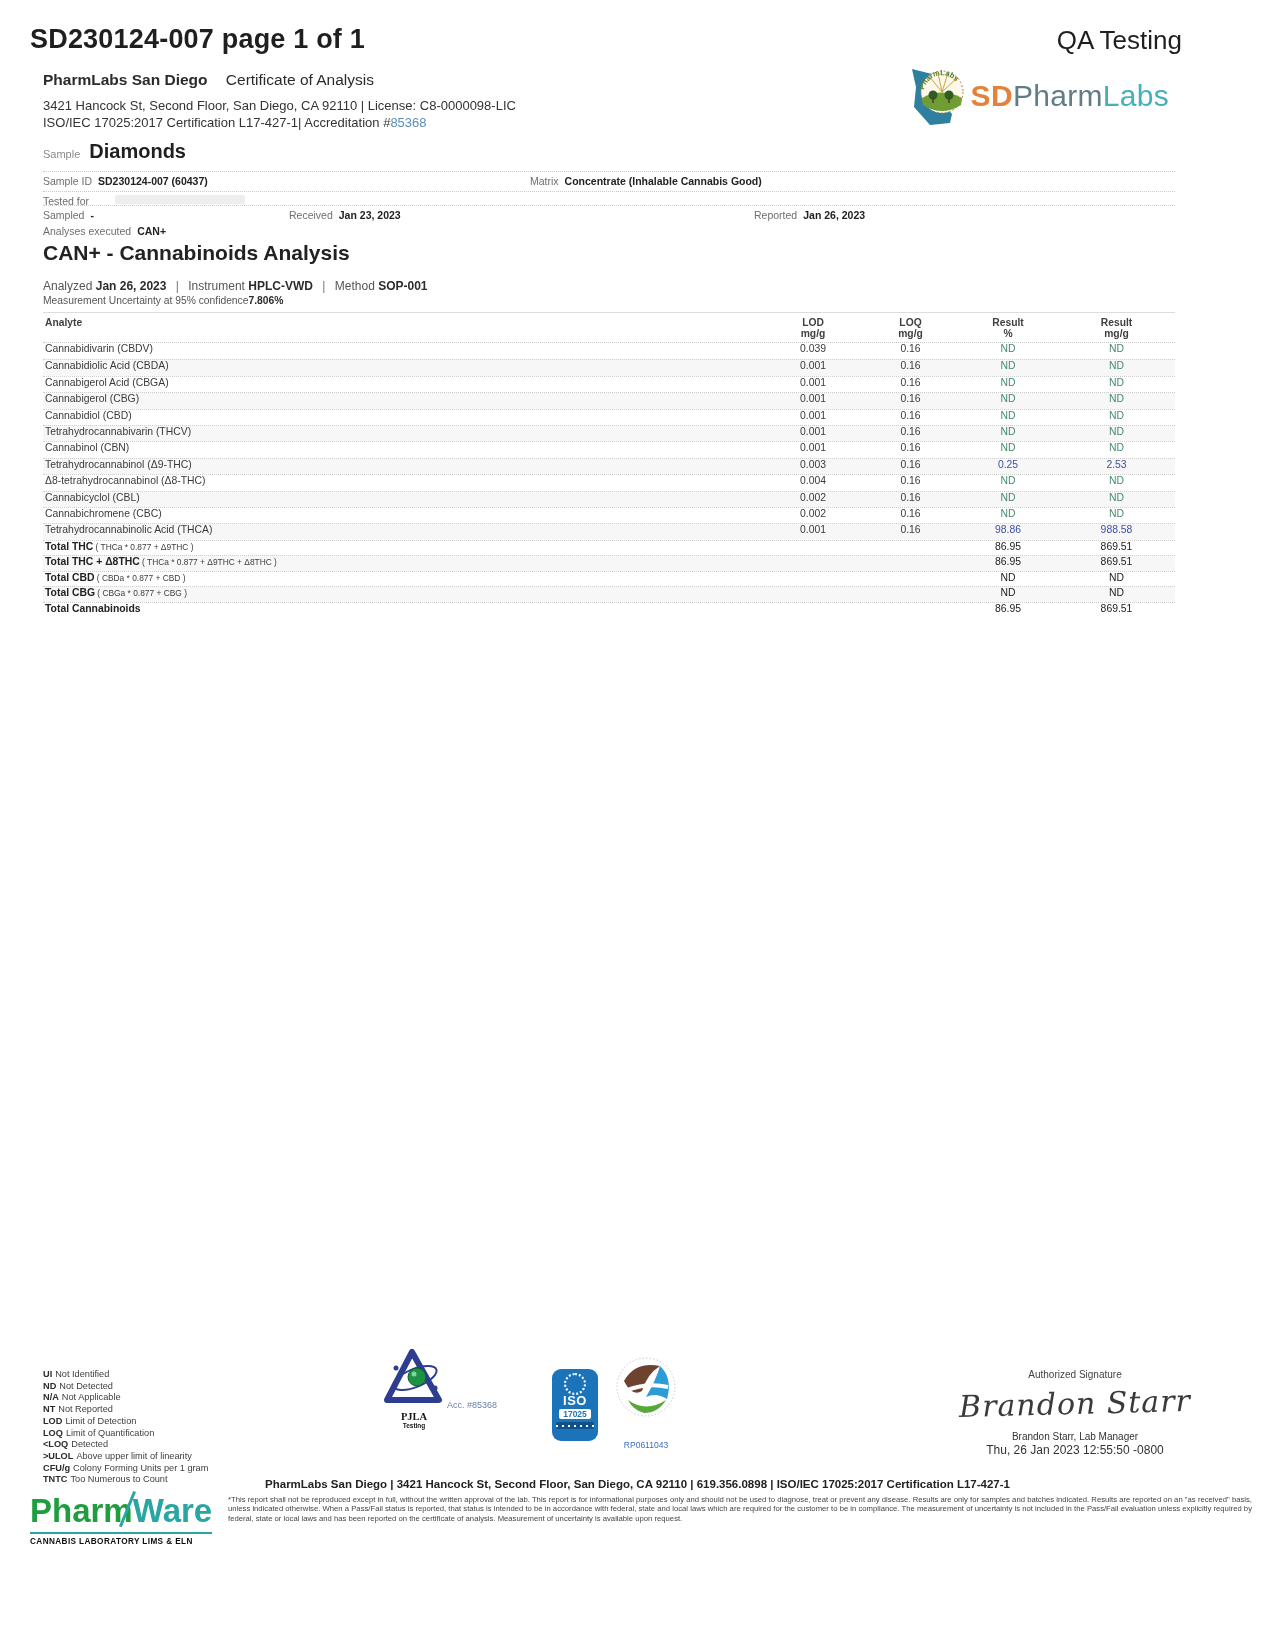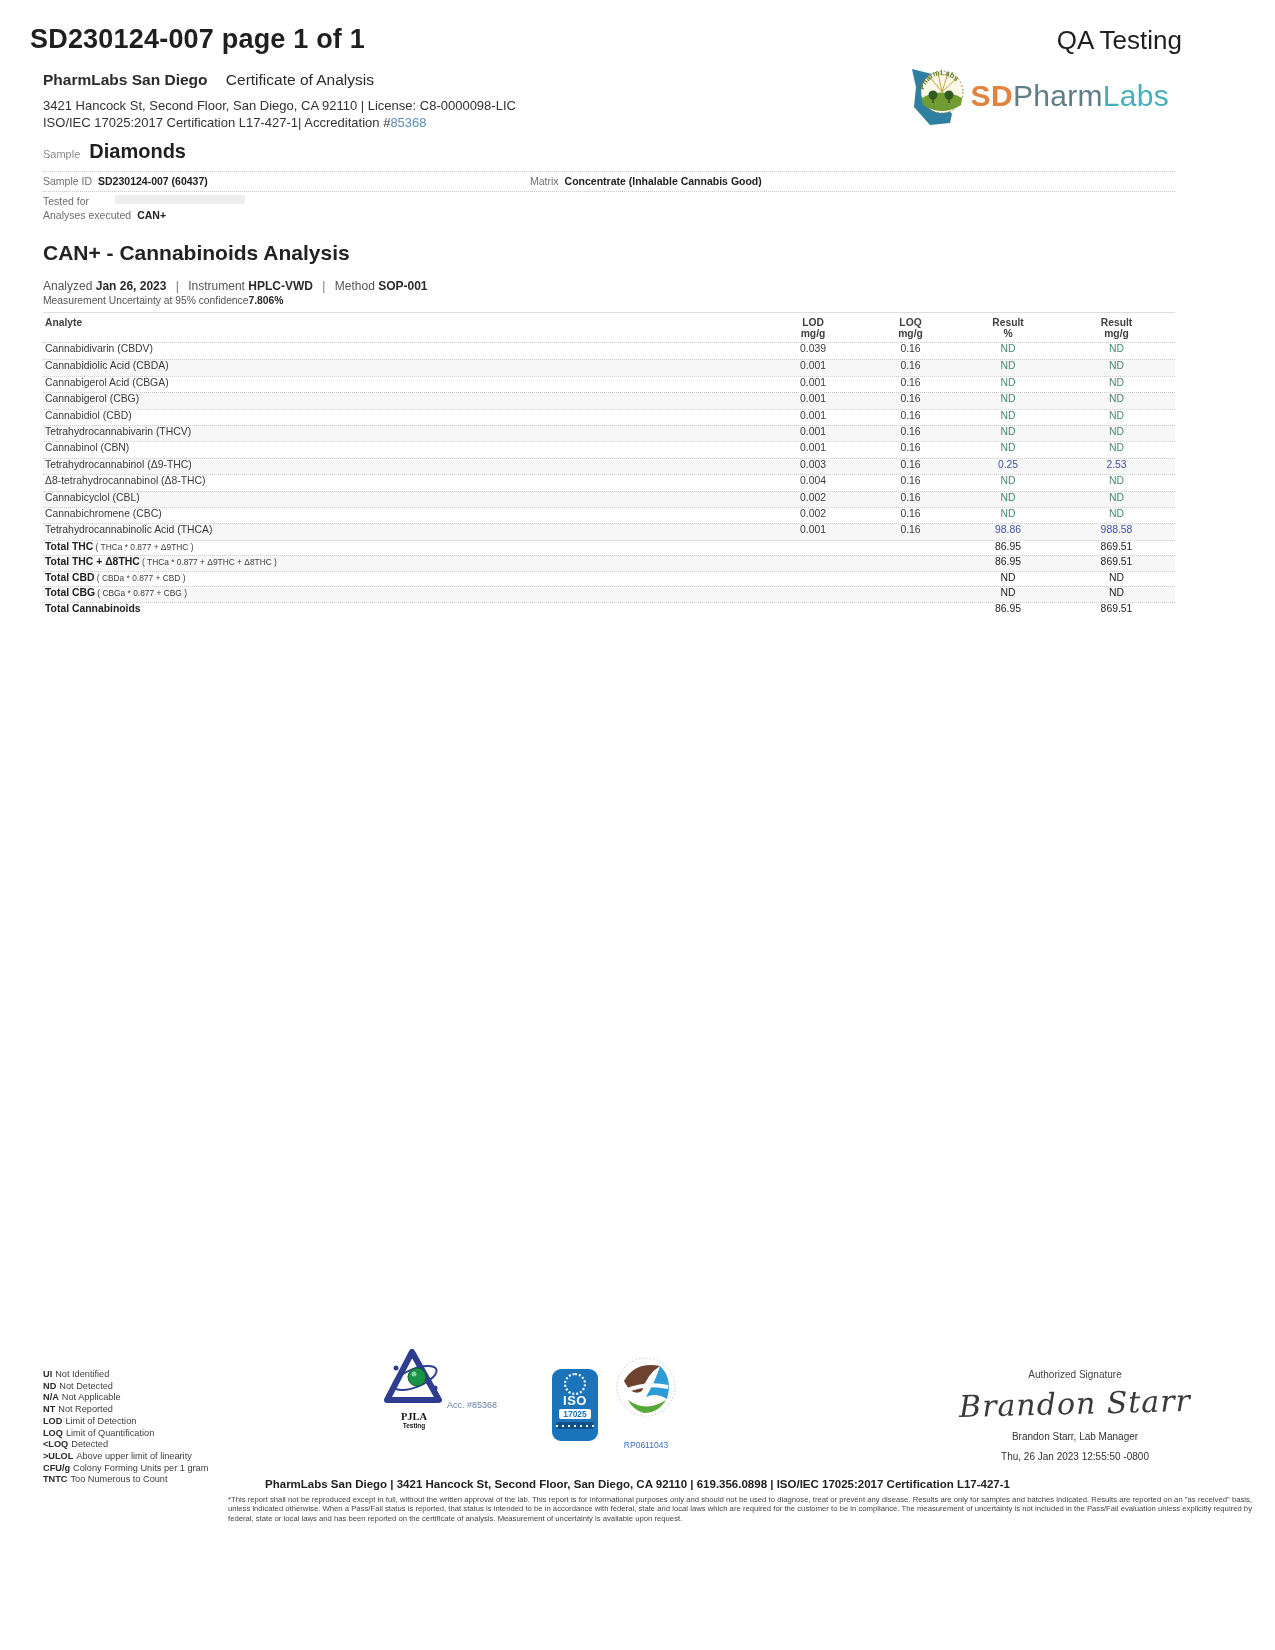--- a/index.html
+++ b/index.html
@@ -78,21 +78,21 @@
               background-image:repeating-linear-gradient(90deg,#fff 0 2px,transparent 2px 6px); background-size:100% 2px; background-position:center; background-repeat:no-repeat; }
 
   .round-badge { position:absolute; left:615px; top:1356px; }
   .rp-num { position:absolute; left:600px; top:1440px; width:92px; text-align:center; font-size:8.5px; color:#3b6fc4; }
 
   
   .sig-block { position:absolute; left:930px; top:1369px; width:290px; text-align:center; }
   .sig-label { font-size:10px; color:#444; }
   .sig-script { font-family:"DejaVu Serif", serif; font-style:italic; font-size:30px; color:#3a3a3a; margin-top:6px; transform:rotate(-1.5deg); letter-spacing:1px; white-space:nowrap; }
   .sig-name { font-size:10px; color:#333; margin-top:10px; }
-  .sig-date { font-size:10px; color:#333; margin-top:9px; }
+  .sig-date { font-size:12px; color:#333; margin-top:1px; }
 
   
   .footer-line { position:absolute; left:0; top:1478px; width:100%; text-align:center; font-size:11.5px; font-weight:bold; color:#222; }
   .disclaimer { position:absolute; left:228px; top:1495px; width:1024px; font-size:7.7px; line-height:9.3px; color:#444; text-align:justify; }
 
   .pharmware { position:absolute; left:30px; top:1492px; }
   .pw-mark { position:relative; display:inline-block; font-size:33px; font-weight:bold; border-bottom:2px solid #2aa6a2; padding-bottom:2px; }
   .pw-pharm { color:#1f9d3f; }
   .pw-ware  { color:#2aa6a2; }
   .pw-slash { position:absolute; left:96px; top:-2px; width:2.5px; height:38px; background:#2aa6a2; transform:rotate(22deg); }
@@ -145,20 +145,25 @@
 
   <div class="info-table">
     <div class="info-row ir1">
       <span class="lbl">Sample ID</span><span class="val">SD230124-007 (60437)</span>
       <span class="pos" style="left:487px;"><span class="lbl">Matrix</span><span class="val">Concentrate (Inhalable Cannabis Good)</span></span>
     </div>
     <div class="info-row ir2">
       <span class="lbl">Tested for</span>
       <span class="redacted"></span>
     </div>
+    <div class="info-row ir3">
+      <span class="lbl">Sampled</span><span class="val">-</span>
+      <span class="pos" style="left:246px;"><span class="lbl">Received</span><span class="val">Jan 23, 2023</span></span>
+      <span class="pos" style="left:711px;"><span class="lbl">Reported</span><span class="val">Jan 26, 2023</span></span>
+    </div>
     <div class="info-row ir4">
       <span class="lbl">Analyses executed</span><span class="val">CAN+</span>
     </div>
   </div>
 
   <div class="section-title">CAN+ - Cannabinoids Analysis</div>
 
   <div class="meta-line">
     <span>Analyzed</span>
     <b>Jan 26, 2023</b>
@@ -364,14 +369,21 @@
   <div class="sig-block">
     <div class="sig-label">Authorized Signature</div>
     <div class="sig-script">Brandon Starr</div>
     <div class="sig-name">Brandon Starr, Lab Manager</div>
     <div class="sig-date">Thu, 26 Jan 2023 12:55:50 -0800</div>
   </div>
 
   <div class="footer-line">PharmLabs San Diego | 3421 Hancock St, Second Floor, San Diego, CA 92110 | 619.356.0898 | ISO/IEC 17025:2017 Certification L17-427-1</div>
   <div class="disclaimer">*This report shall not be reproduced except in full, without the written approval of the lab. This report is for informational purposes only and should not be used to diagnose, treat or prevent any disease. Results are only for samples and batches indicated. Results are reported on an "as received" basis, unless indicated otherwise. When a Pass/Fail status is reported, that status is intended to be in accordance with federal, state and local laws which are required for the customer to be in compliance. The measurement of uncertainty is not included in the Pass/Fail evaluation unless explicitly required by federal, state or local laws and has been reported on the certificate of analysis. Measurement of uncertainty is available upon request.</div>
 
+  <div class="pharmware">
+    <div class="pw-mark">
+      <span class="pw-pharm">Pharm</span><span class="pw-ware">Ware</span>
+      <span class="pw-slash"></span>
+    </div>
+    <div class="pw-sub">CANNABIS LABORATORY LIMS &amp; ELN</div>
+  </div>
 
 </div>
 
 </body></html>

